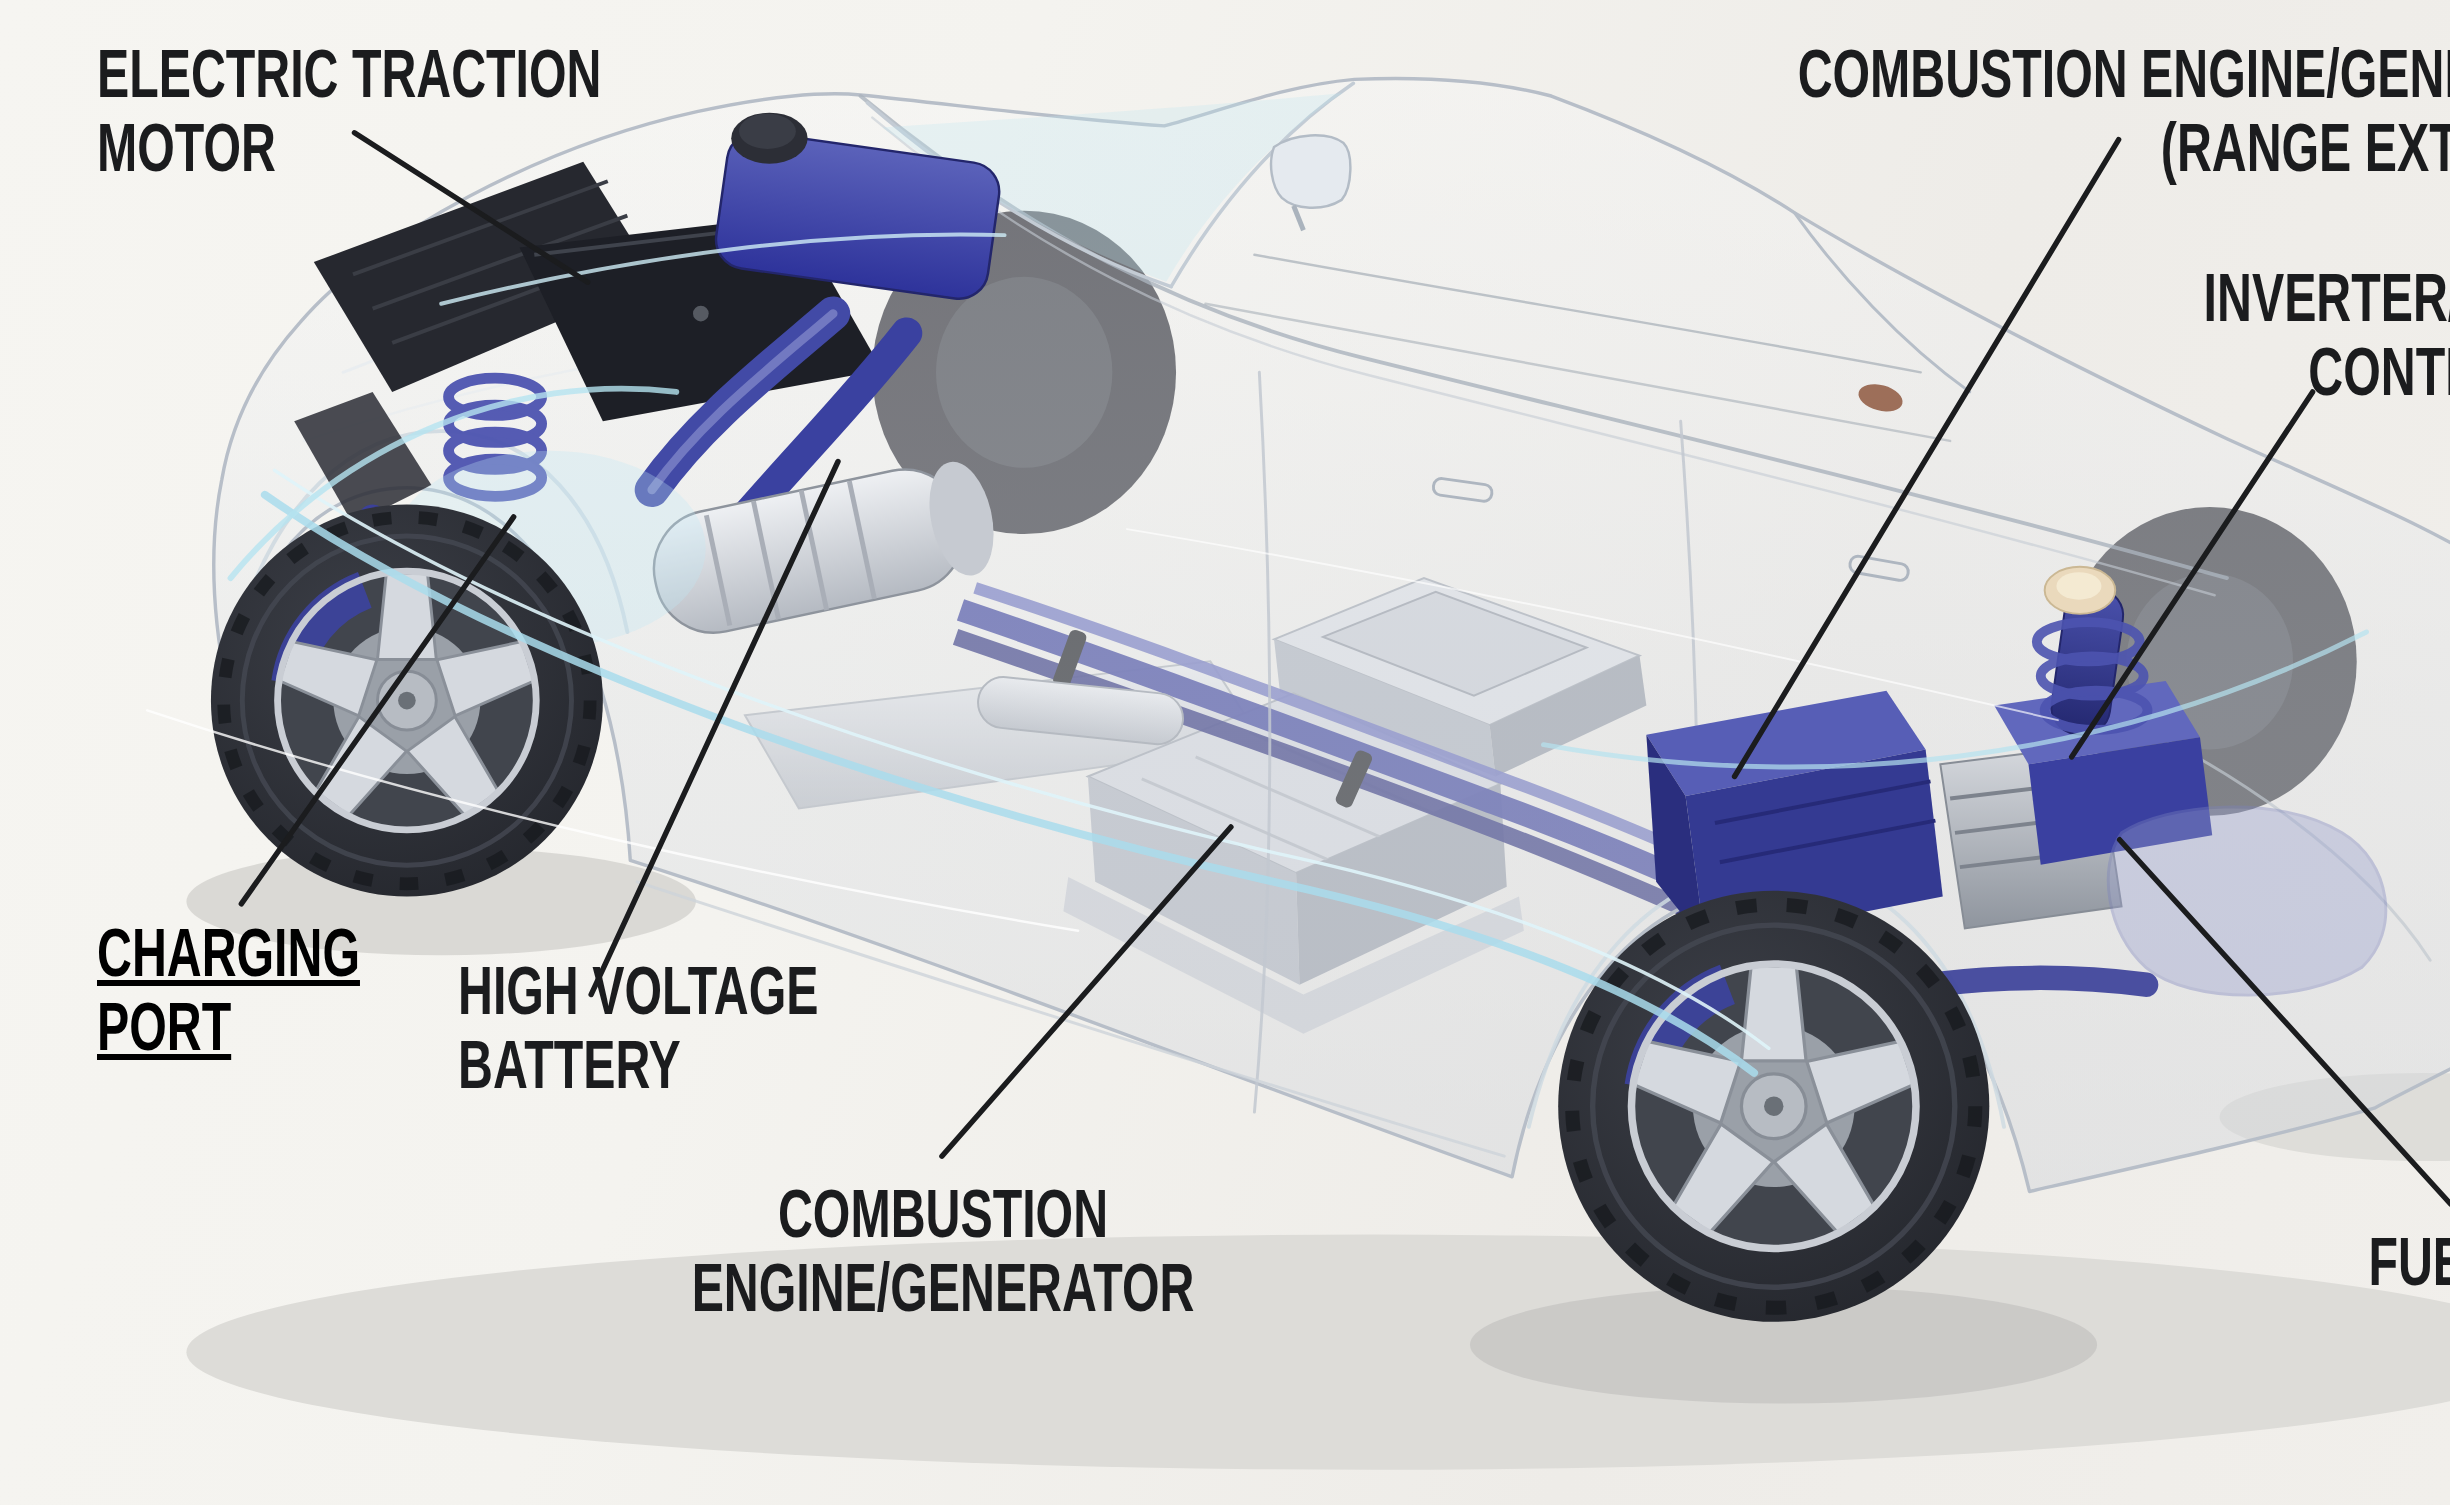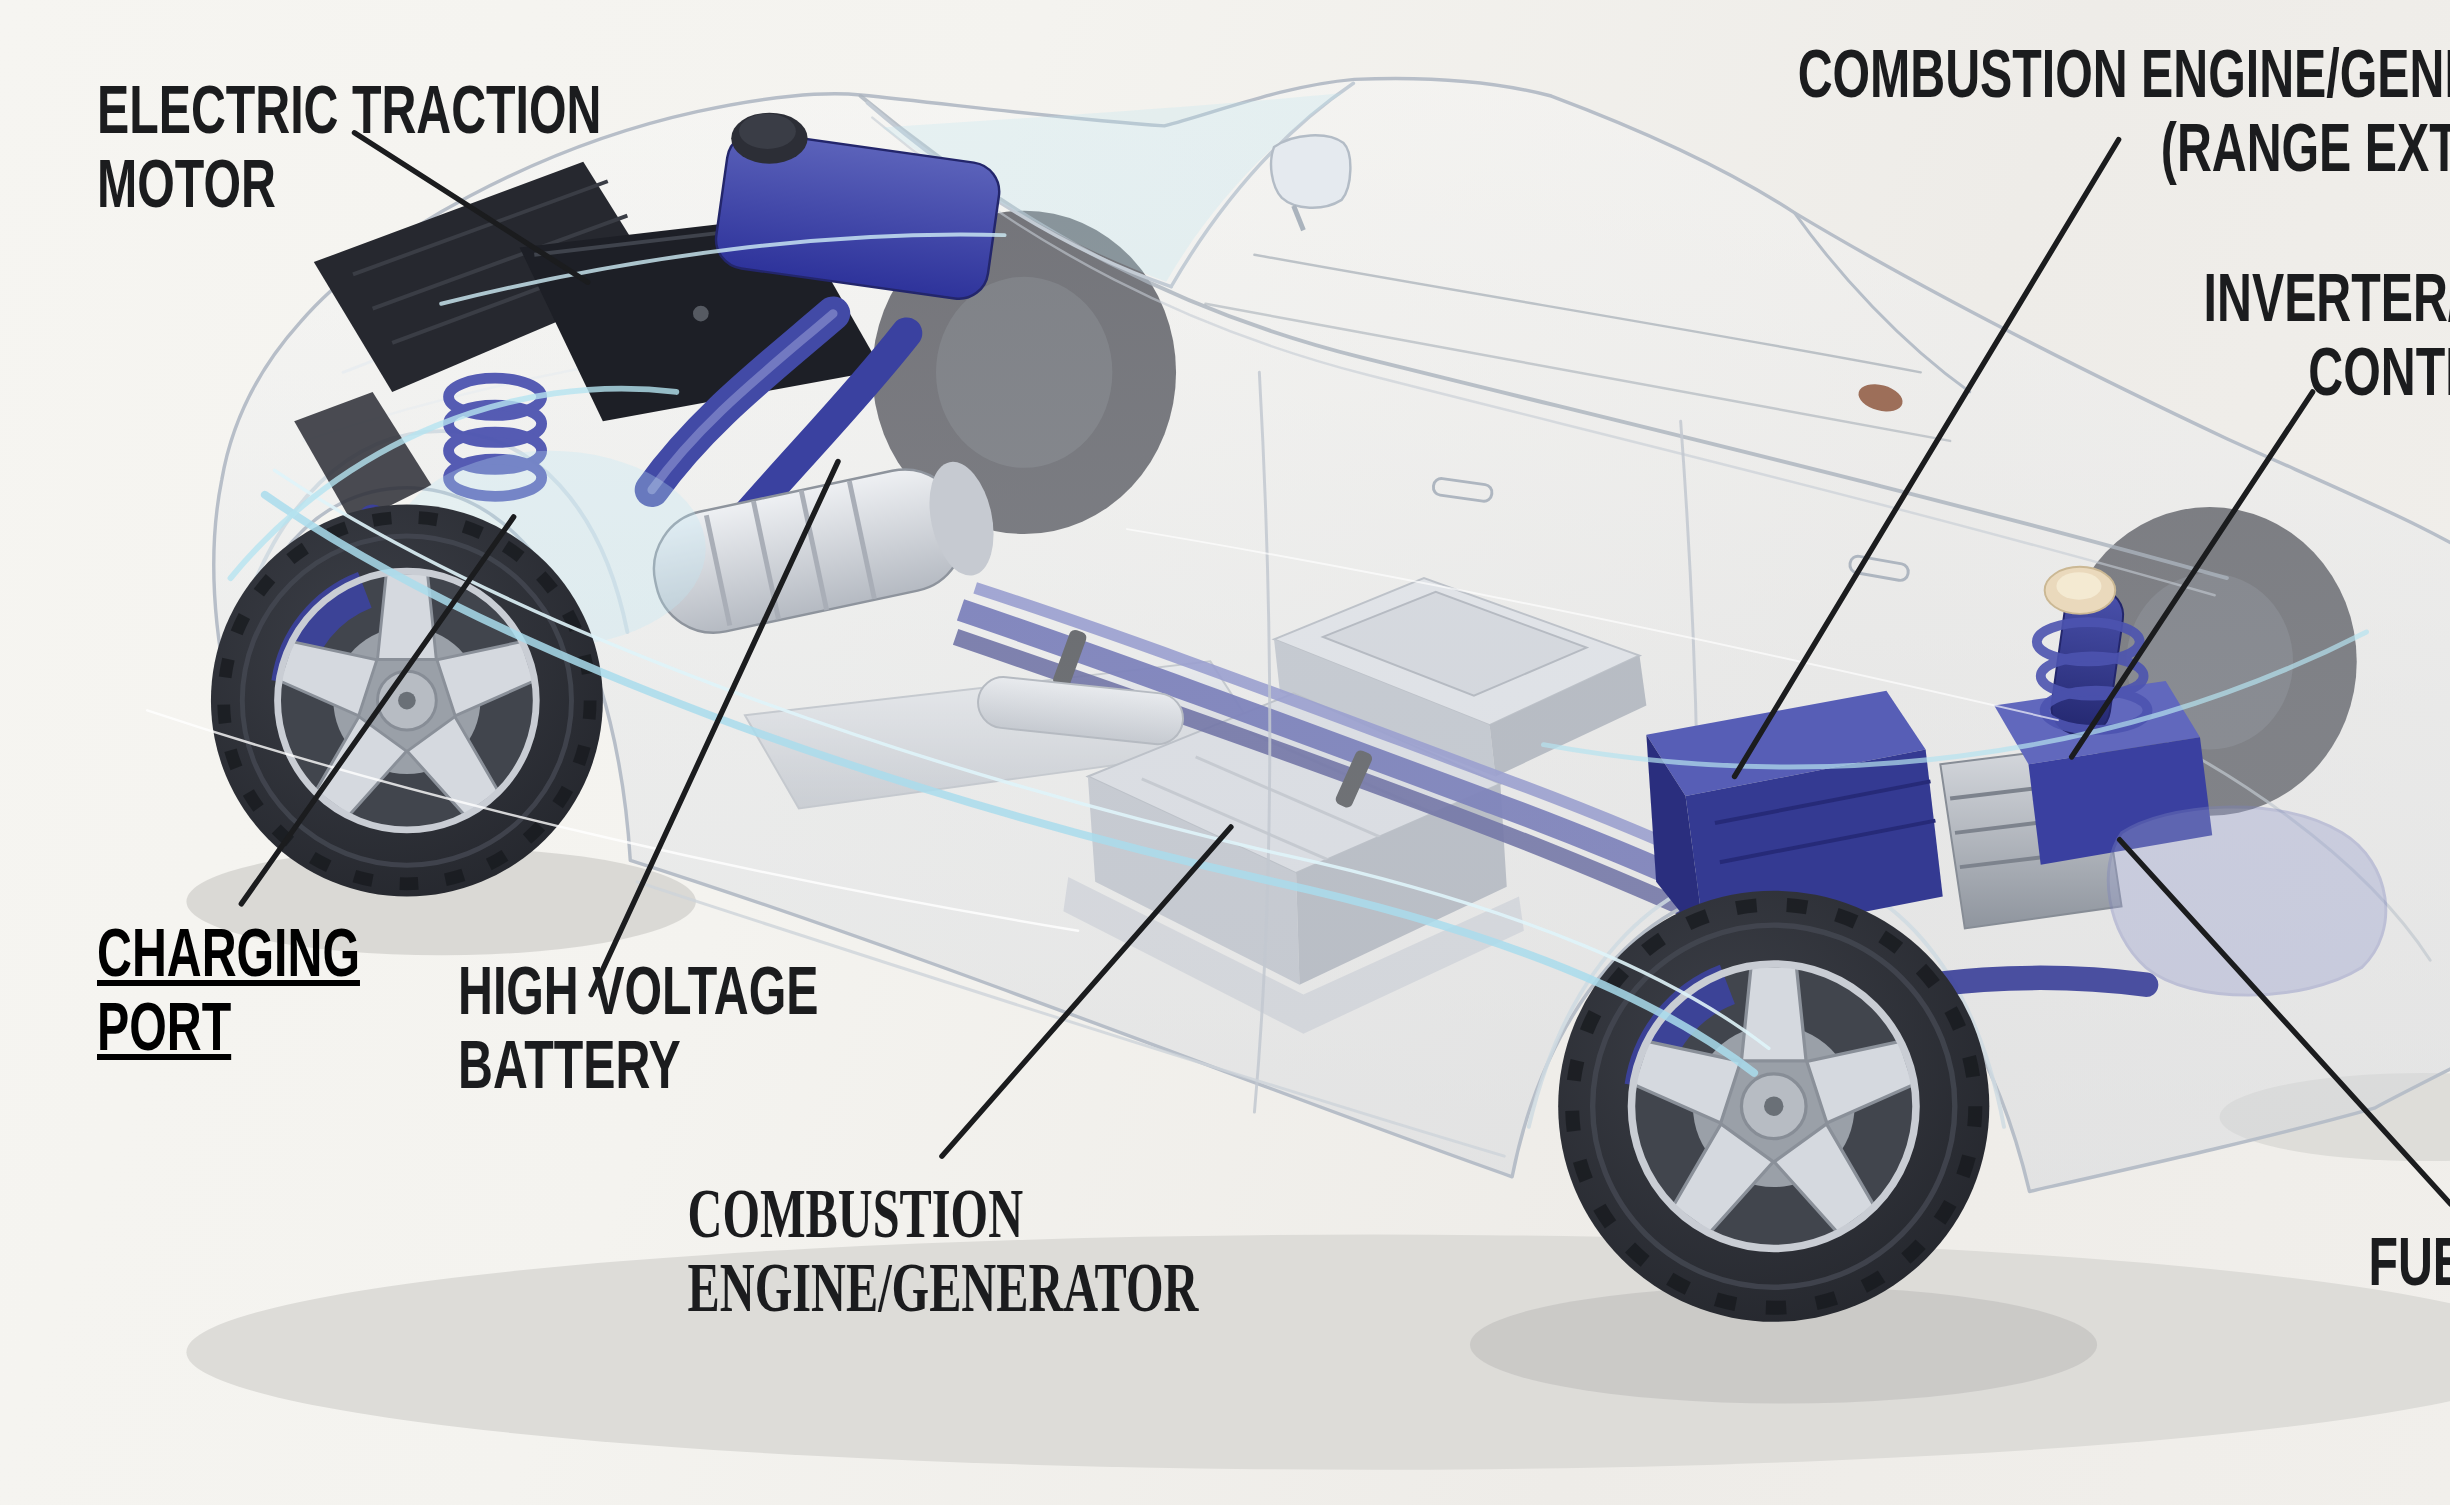--- a/index.html
+++ b/index.html
@@ -13,21 +13,21 @@
   .label{
     position:absolute;
     font:700 69px/74px "Liberation Sans",sans-serif;
     color:#1b1c1e;
     white-space:nowrap;
     letter-spacing:0px;
   }
   .label .ln{display:block;transform:scaleX(0.70);transform-origin:left top;}
   .label.align-right{text-align:right;}
   .label.align-right .ln{transform-origin:right top;}
-  .label.align-center{text-align:left;transform:translateX(-50%);font-family:Liberation Serif, serif;}
+  .label.align-center{text-align:center;transform:translateX(-50%);}
   .label.align-center .ln{transform-origin:center top;}
 </style>
 </head>
 <body>
 
 <div id="stage">
 
 <svg id="scene" width="2697" height="1505" viewBox="0 0 5504 3072" xmlns="http://www.w3.org/2000/svg">
   <defs>
     <linearGradient id="gBody" x1="0" y1="0" x2="0" y2="1">
@@ -257,21 +257,21 @@
         <line x1="723" y1="271" x2="1199" y2="576" stroke="#1b1c1e" stroke-width="11" stroke-linecap="round"></line>
         <line x1="4324" y1="285" x2="3540" y2="1585" stroke="#1b1c1e" stroke-width="11" stroke-linecap="round"></line>
         <line x1="4720" y1="800" x2="4228" y2="1545" stroke="#1b1c1e" stroke-width="11" stroke-linecap="round"></line>
         <line x1="492" y1="1845" x2="1048" y2="1055" stroke="#1b1c1e" stroke-width="11" stroke-linecap="round"></line>
         <line x1="1710" y1="942" x2="1206" y2="2030" stroke="#1b1c1e" stroke-width="11" stroke-linecap="round"></line>
         <line x1="2512" y1="1688" x2="1922" y2="2360" stroke="#1b1c1e" stroke-width="11" stroke-linecap="round"></line>
         <line x1="4326" y1="1714" x2="5002" y2="2458" stroke="#1b1c1e" stroke-width="11" stroke-linecap="round"></line>
       </g>
 </svg>
 
-<div class="label" style="top: 37px; color: rgb(27, 28, 30); left: 97px; margin-top: 36px;">
+<div class="label" style="top: 37px; color: rgb(27, 28, 30); left: 97px;">
   <span class="ln">ELECTRIC TRACTION</span>
   <span class="ln">MOTOR</span>
 </div>
 <div class="label align-right" style="top: 37px; color: rgb(27, 28, 30); right: 53px;">
   <span class="ln">COMBUSTION ENGINE/GENERATOR</span>
   <span class="ln">(RANGE EXTENDER)</span>
 </div>
 <div class="label align-right" style="top: 261px; color: rgb(27, 28, 30); right: 53px;">
   <span class="ln">INVERTER/POWER</span>
   <span class="ln">CONTROLLER</span>

